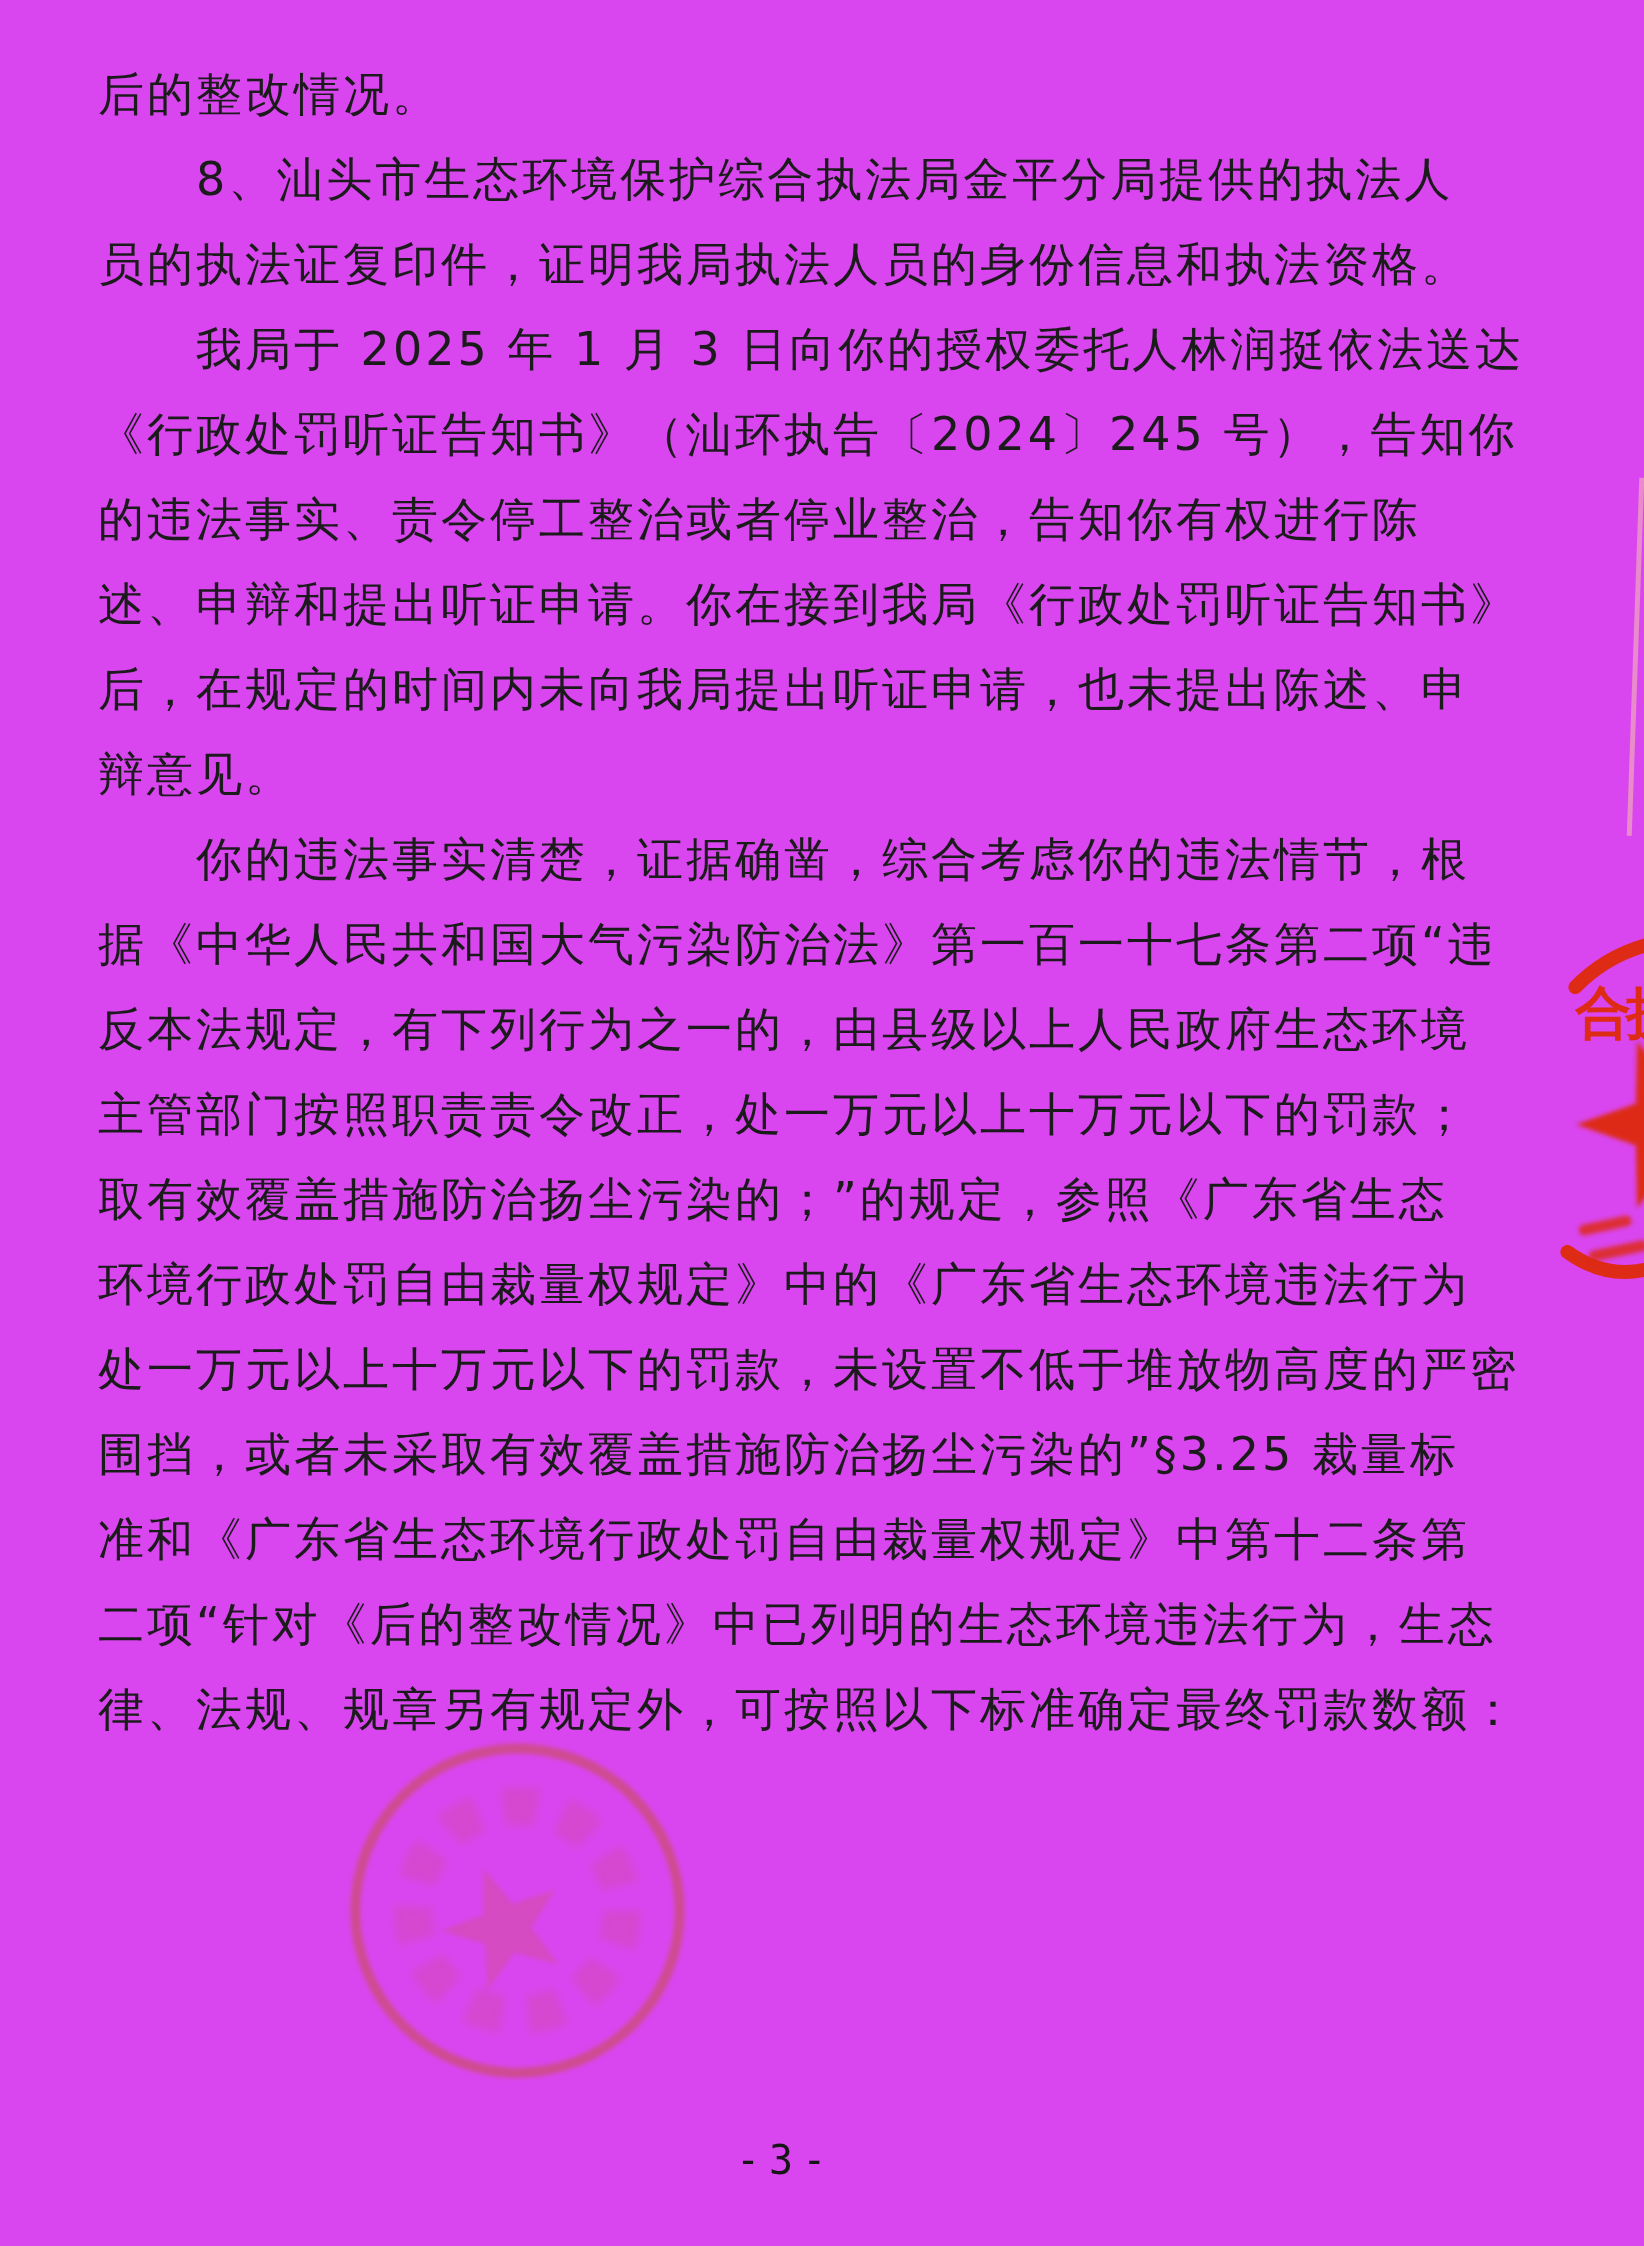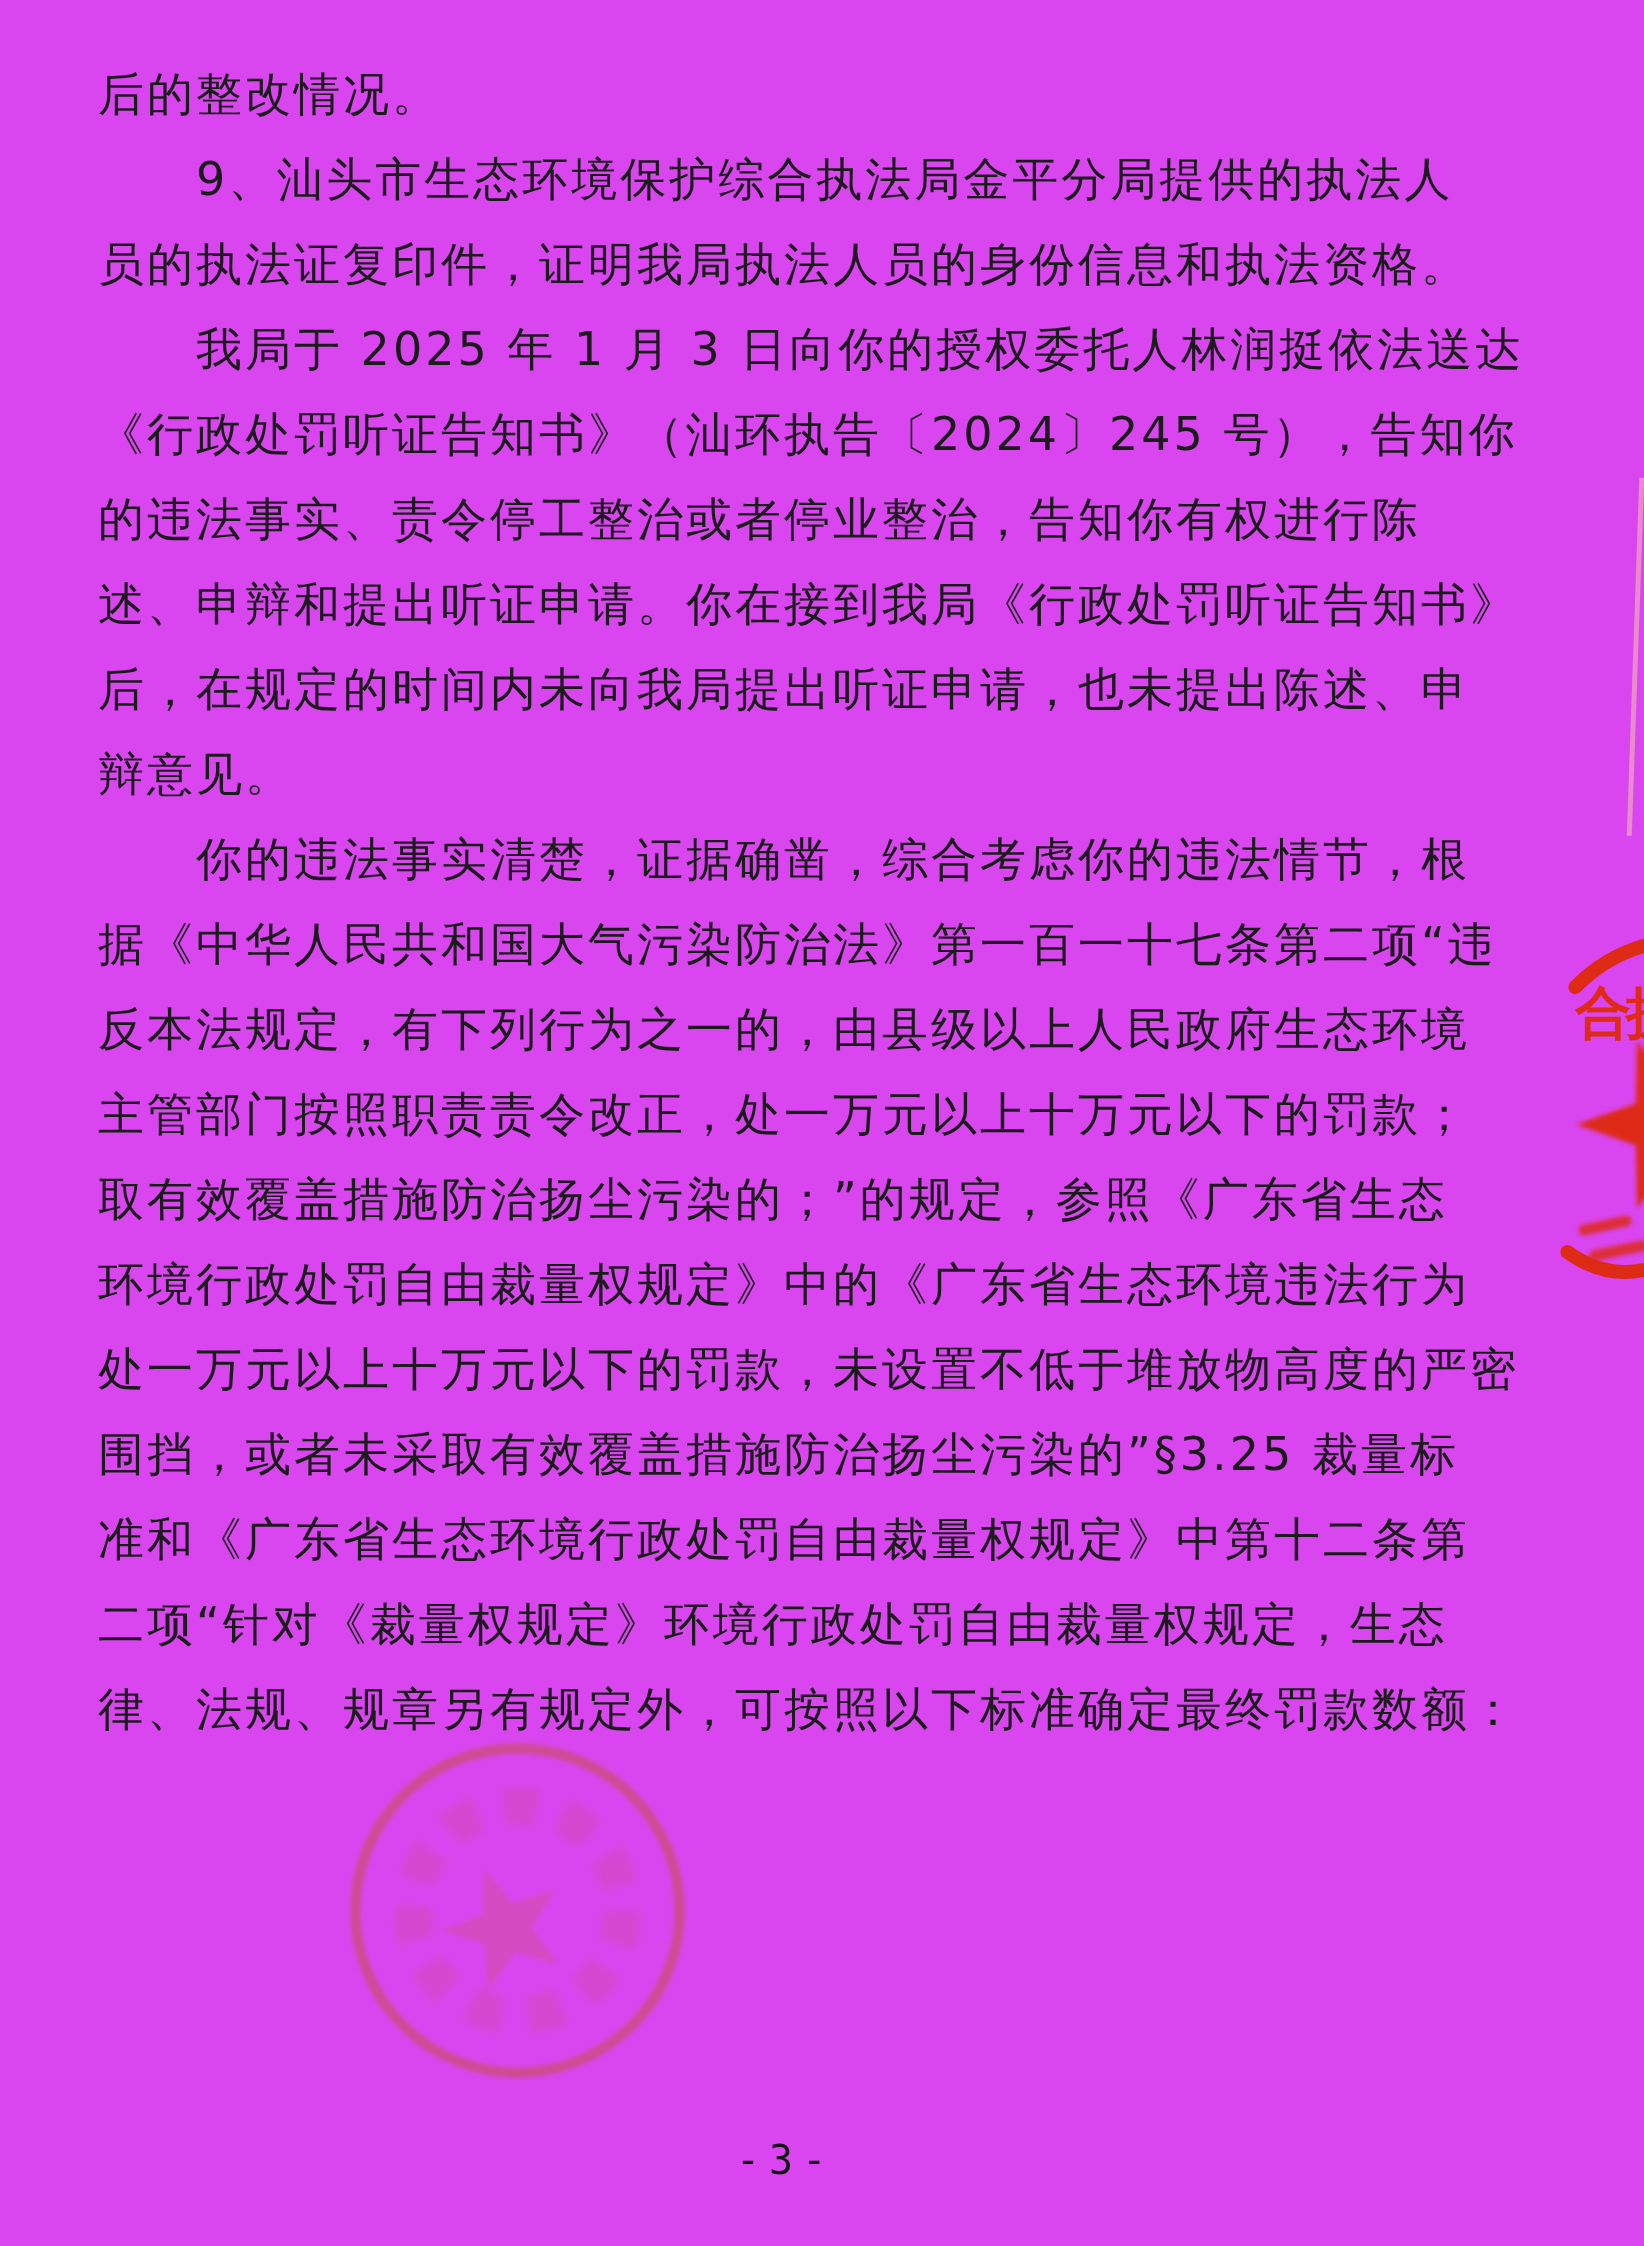--- a/index.html
+++ b/index.html
@@ -49,38 +49,38 @@
     font-weight: bold;
   }
 </style>
 </head>
 <body>
 
 <div class="page">
 
   <div class="text-block">
     <p class="ln">后的整改情况。</p>
-    <p class="ln">　　9、汕头市生态环境保护综合执法局金平分局提供的执法人</p>
+    <p class="ln">　　8、汕头市生态环境保护综合执法局金平分局提供的执法人</p>
     <p class="ln">员的执法证复印件，证明我局执法人员的身份信息和执法资格。</p>
     <p class="ln">　　我局于 2025 年 1 月 3 日向你的授权委托人林润挺依法送达</p>
     <p class="ln">《行政处罚听证告知书》（汕环执告〔2024〕245 号），告知你</p>
     <p class="ln">的违法事实、责令停工整治或者停业整治，告知你有权进行陈</p>
     <p class="ln">述、申辩和提出听证申请。你在接到我局《行政处罚听证告知书》</p>
     <p class="ln">后，在规定的时间内未向我局提出听证申请，也未提出陈述、申</p>
     <p class="ln">辩意见。</p>
     <p class="ln">　　你的违法事实清楚，证据确凿，综合考虑你的违法情节，根</p>
     <p class="ln">据《中华人民共和国大气污染防治法》第一百一十七条第二项“违</p>
     <p class="ln">反本法规定，有下列行为之一的，由县级以上人民政府生态环境</p>
     <p class="ln">主管部门按照职责责令改正，处一万元以上十万元以下的罚款；</p>
     <p class="ln">取有效覆盖措施防治扬尘污染的；”的规定，参照《广东省生态</p>
     <p class="ln">环境行政处罚自由裁量权规定》中的《广东省生态环境违法行为</p>
     <p class="ln">处一万元以上十万元以下的罚款，未设置不低于堆放物高度的严密</p>
     <p class="ln">围挡，或者未采取有效覆盖措施防治扬尘污染的”§3.25 裁量标</p>
     <p class="ln">准和《广东省生态环境行政处罚自由裁量权规定》中第十二条第</p>
-    <p class="ln">二项“针对《裁量权规定》环境行政处罚自由裁量权规定，生态</p>
+    <p class="ln">二项“针对《后的整改情况》中已列明的生态环境违法行为，生态</p>
     <p class="ln">律、法规、规章另有规定外，可按照以下标准确定最终罚款数额：</p>
   </div>
 
   <div class="page-number">-3-</div>
 
   <svg class="seal-overlay" width="1645" height="2247" viewBox="0 0 1653 2258">
     <defs>
       <filter id="blur2" x="-30%" y="-30%" width="160%" height="160%">
           <feGaussianBlur stdDeviation="2.4"></feGaussianBlur>
         </filter>

